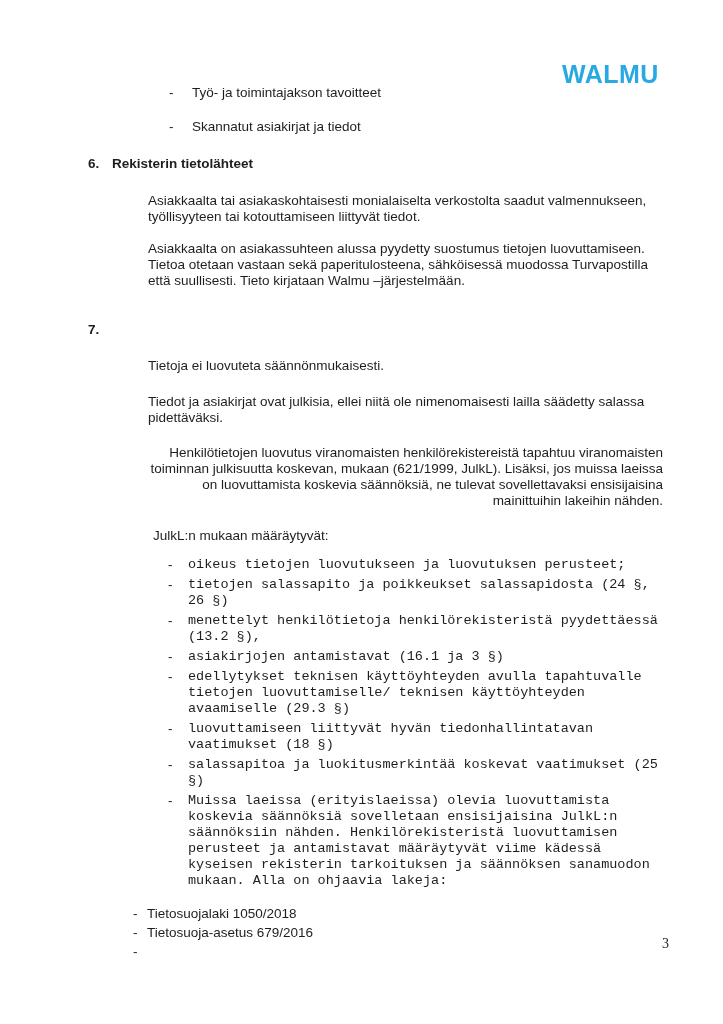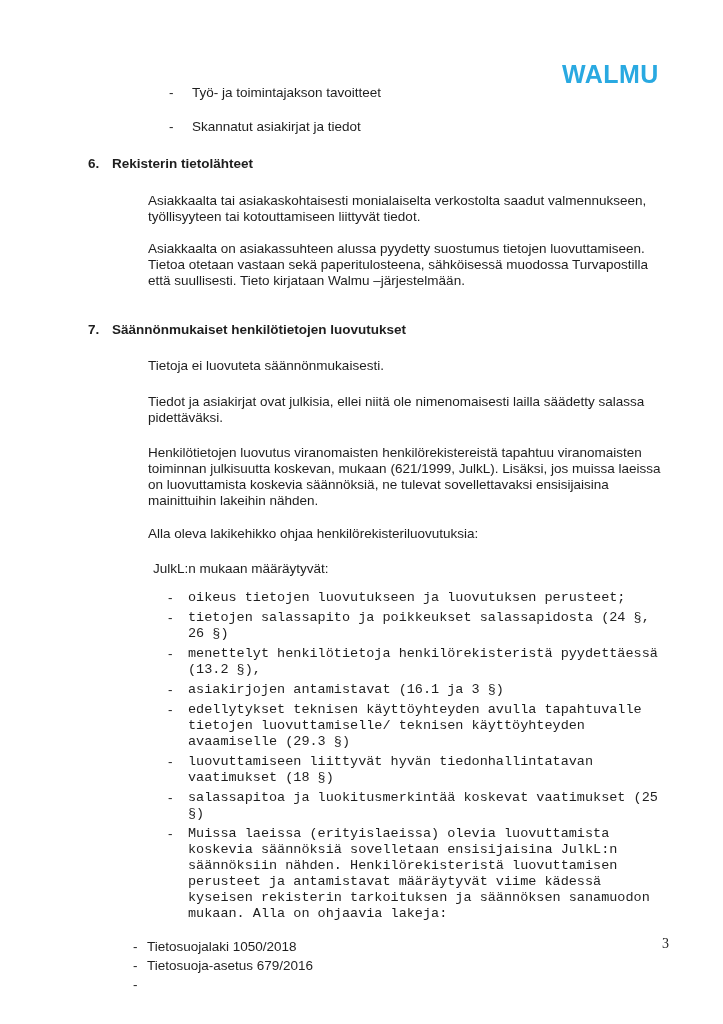--- a/index.html
+++ b/index.html
@@ -41,21 +41,21 @@
   
   .heading { font-weight: 700; line-height: 17px; display: flex; }
   .heading .hnum { width: 24px; flex: 0 0 auto; }
   .heading-6 { margin-top: 20px; }
   .heading-7 { margin-top: 32px; }
 
   
   .para { margin: 0 0 0 60px; width: 515px; }
   .mt21 { margin-top: 21px; }
   .mt20 { margin-top: 20px; }
-  .mt19 { margin-top: 19px; }
+  .mt19 { margin-top: 19px; text-align: right; }
   .mt17 { margin-top: 17px; }
   .mt16 { margin-top: 16px; }
 
   .julkl-heading { margin-left: 65px; margin-top: 19px; }
 
   .julkl-list { margin-top: 13px; }
   .julkl-row { margin-left: 80px; margin-bottom: 4px; }
   .julkl-row .dash { width: 20px; }
   .julkl-row .btext { width: 478px; font-family: Liberation Mono, monospace; }
 
@@ -92,27 +92,25 @@
     <div class="heading heading-6">
       <span class="hnum">6.</span>
       <span class="htitle">Rekisterin tietolähteet</span>
     </div>
 
     <p class="para mt21">Asiakkaalta tai asiakaskohtaisesti monialaiselta verkostolta saadut valmennukseen, työllisyyteen tai kotouttamiseen liittyvät tiedot.</p>
     <p class="para mt16">Asiakkaalta on asiakassuhteen alussa pyydetty suostumus tietojen luovuttamiseen. Tietoa otetaan vastaan sekä paperitulosteena, sähköisessä muodossa Turvapostilla että suullisesti. Tieto kirjataan Walmu –järjestelmään.</p>
 
     <div class="heading heading-7">
       <span class="hnum">7.</span>
-      <span class="htitle">Säännönmukaiset henkilötietojen luovutukset</span>
     </div>
 
     <p class="para mt20">Tietoja ei luovuteta säännönmukaisesti.</p>
     <p class="para mt20">Tiedot ja asiakirjat ovat julkisia, ellei niitä ole nimenomaisesti lailla säädetty salassa pidettäväksi.</p>
     <p class="para mt19">Henkilötietojen luovutus viranomaisten henkilörekistereistä tapahtuu viranomaisten toiminnan julkisuutta koskevan, mukaan (621/1999, JulkL). Lisäksi, jos muissa laeissa on luovuttamista koskevia säännöksiä, ne tulevat sovellettavaksi ensisijaisina mainittuihin lakeihin nähden.</p>
-    <p class="para mt17">Alla oleva lakikehikko ohjaa henkilörekisteriluovutuksia:</p>
 
     <div class="julkl-heading">JulkL:n mukaan määräytyvät:</div>
 
     <div class="julkl-list">
       <div class="brow julkl-row">
         <span class="dash">-</span>
         <span class="btext">oikeus tietojen luovutukseen ja luovutuksen perusteet;</span>
       </div>
       <div class="brow julkl-row">
         <span class="dash">-</span>

